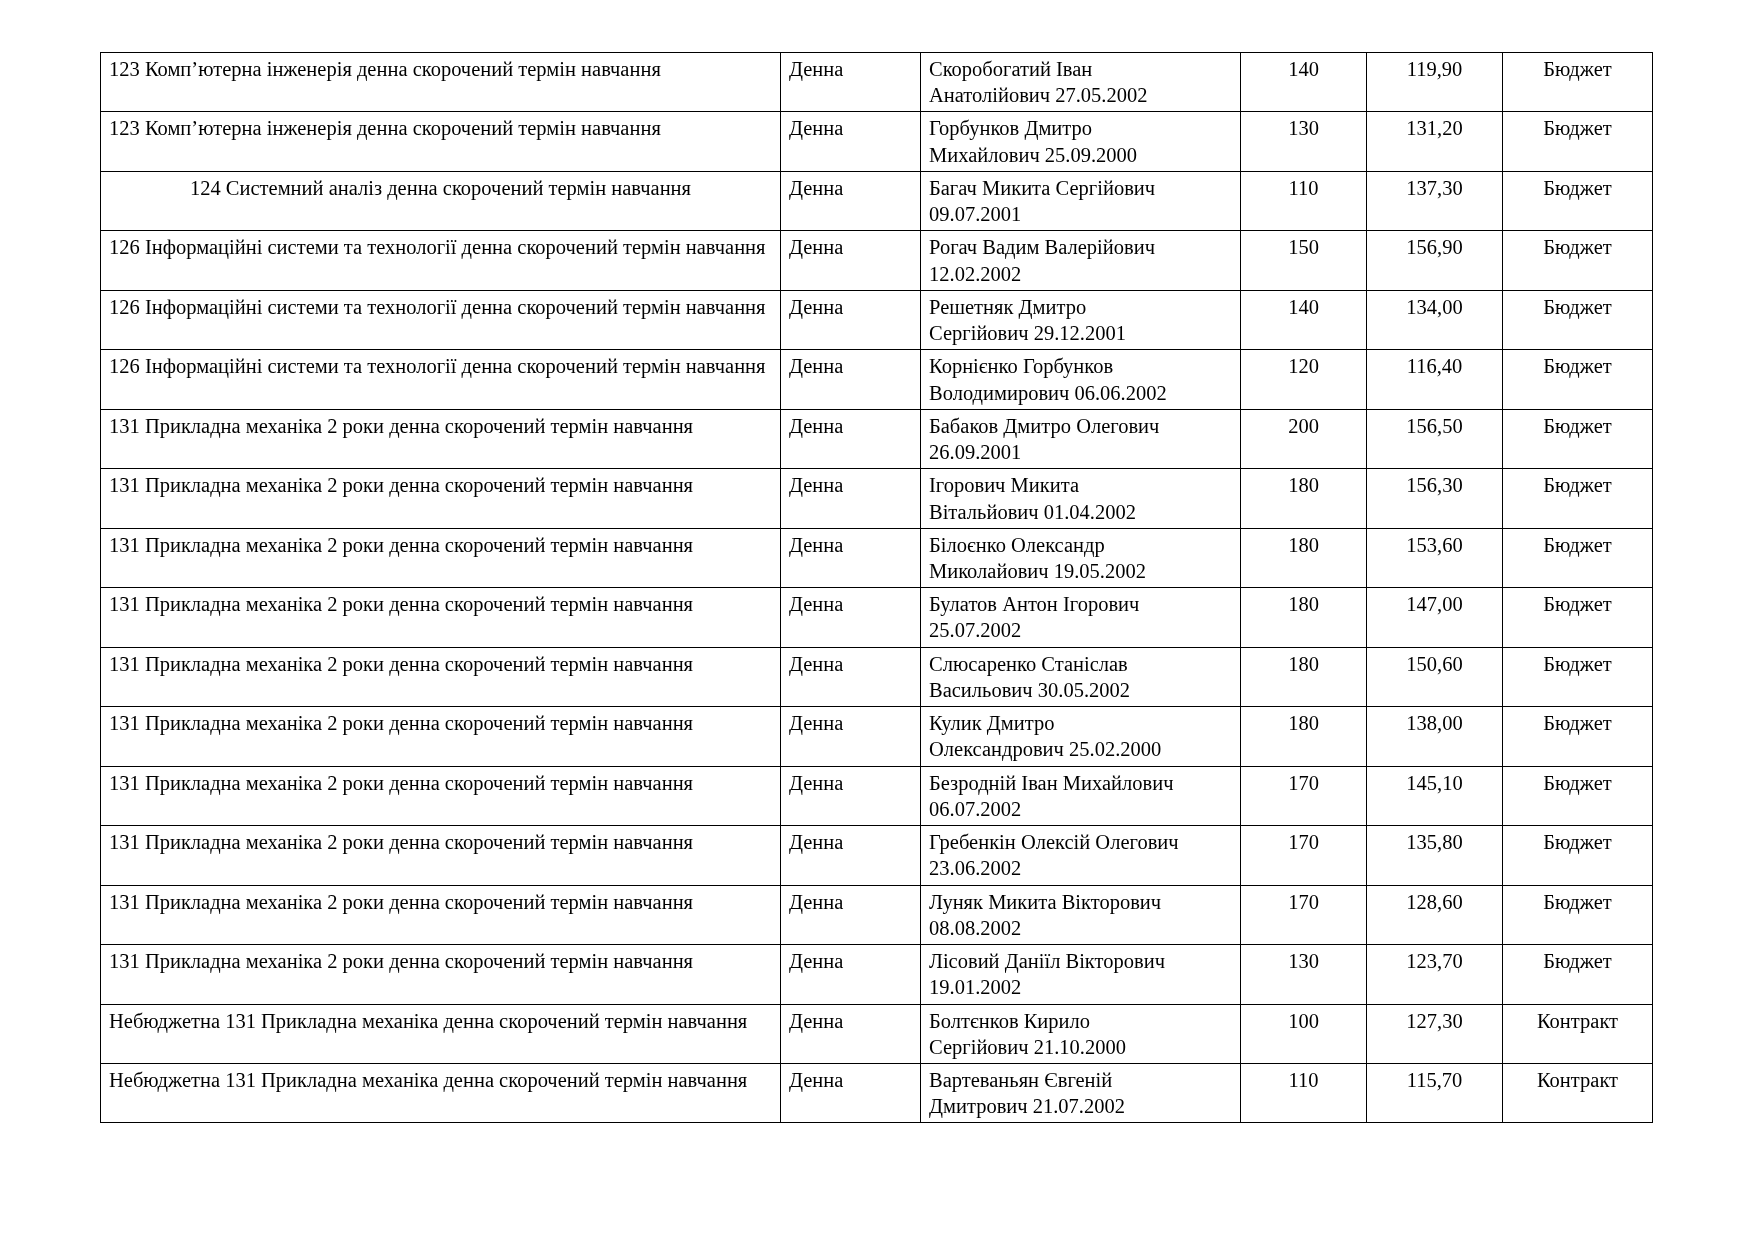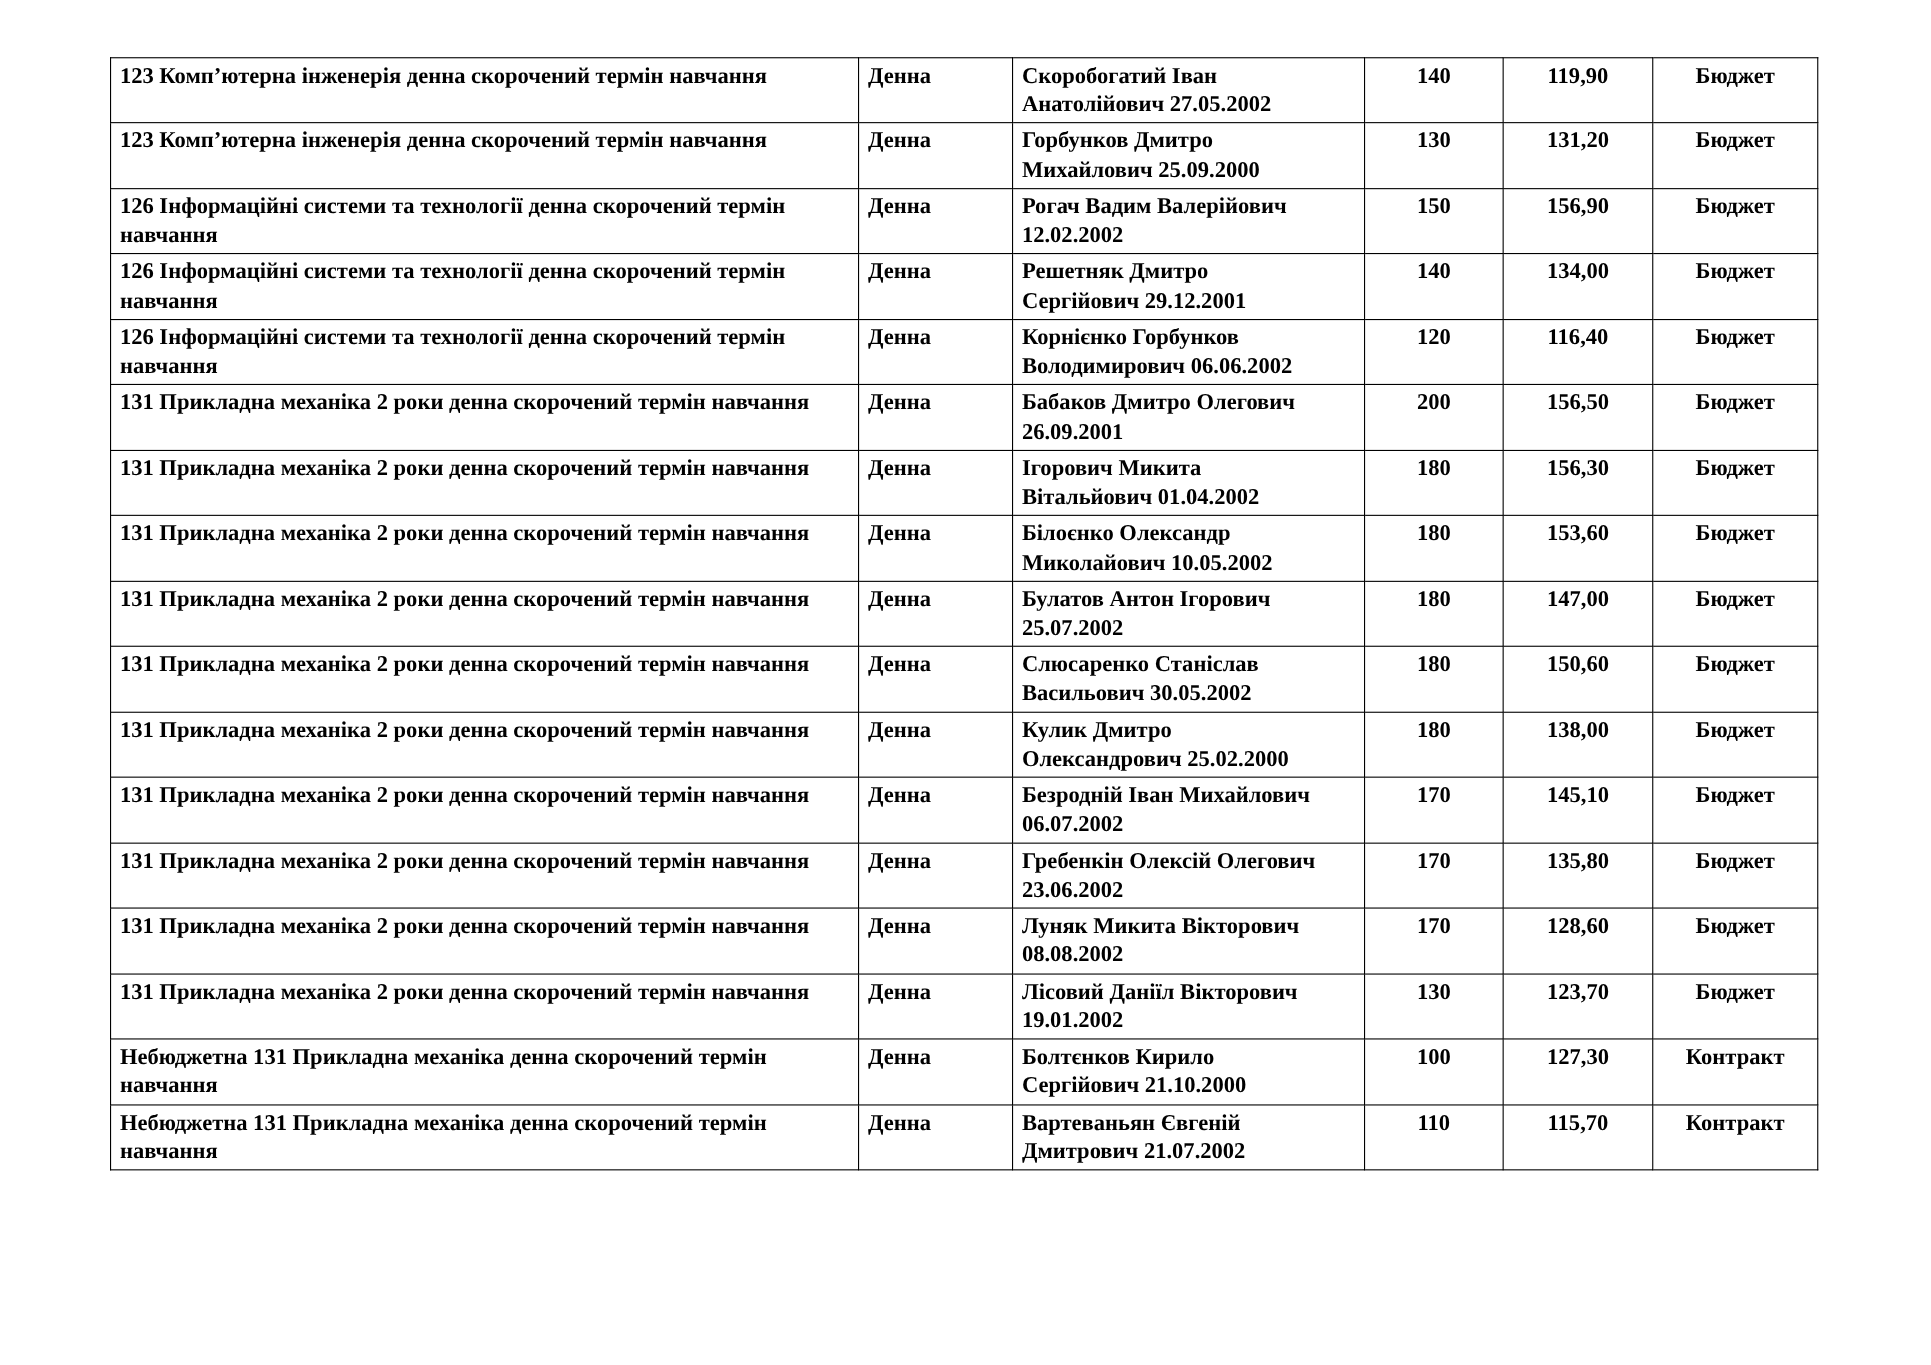--- a/index.html
+++ b/index.html
@@ -12,21 +12,20 @@
     height: 1241px;
     font-family: "Liberation Serif", serif;
     color: #000000;
   }
   .page {
     position: relative;
     width: 1572px;
     height: 1241px;
     box-sizing: border-box;
     padding: 52px 108px 0 100px;
-    font-weight: bold;
   }
   table.admission-table {
     border-collapse: collapse;
     table-layout: fixed;
     width: 1552px;
     font-size: 20.5px;
     line-height: 1.28;
   }
   table.admission-table td {
     border: 1.4px solid #000000;
@@ -95,20 +94,31 @@
           <td class="form">Денна</td>
           <td class="student">
             <span class="nowrap-line">Горбунков Дмитро</span>
             <span class="nowrap-line">Михайлович 25.09.2000</span>
           </td>
           <td class="num">130</td>
           <td class="num">131,20</td>
           <td class="funding">Бюджет</td>
         </tr>
         <tr>
+          <td class="program centered">124 Системний аналіз денна скорочений термін навчання</td>
+          <td class="form">Денна</td>
+          <td class="student">
+            <span class="nowrap-line">Багач Микита Сергійович</span>
+            <span class="nowrap-line">09.07.2001</span>
+          </td>
+          <td class="num">110</td>
+          <td class="num">137,30</td>
+          <td class="funding">Бюджет</td>
+        </tr>
+        <tr>
           <td class="program">126 Інформаційні системи та технології денна скорочений термін навчання</td>
           <td class="form">Денна</td>
           <td class="student">
             <span class="nowrap-line">Рогач Вадим Валерійович</span>
             <span class="nowrap-line">12.02.2002</span>
           </td>
           <td class="num">150</td>
           <td class="num">156,90</td>
           <td class="funding">Бюджет</td>
         </tr>
@@ -154,21 +164,21 @@
           </td>
           <td class="num">180</td>
           <td class="num">156,30</td>
           <td class="funding">Бюджет</td>
         </tr>
         <tr>
           <td class="program">131 Прикладна механіка 2 роки денна скорочений термін навчання</td>
           <td class="form">Денна</td>
           <td class="student">
             <span class="nowrap-line">Білоєнко Олександр</span>
-            <span class="nowrap-line">Миколайович 10.05.2002</span>
+            <span class="nowrap-line">Миколайович 19.05.2002</span>
           </td>
           <td class="num">180</td>
           <td class="num">153,60</td>
           <td class="funding">Бюджет</td>
         </tr>
         <tr>
           <td class="program">131 Прикладна механіка 2 роки денна скорочений термін навчання</td>
           <td class="form">Денна</td>
           <td class="student">
             <span class="nowrap-line">Булатов Антон Ігорович</span>

